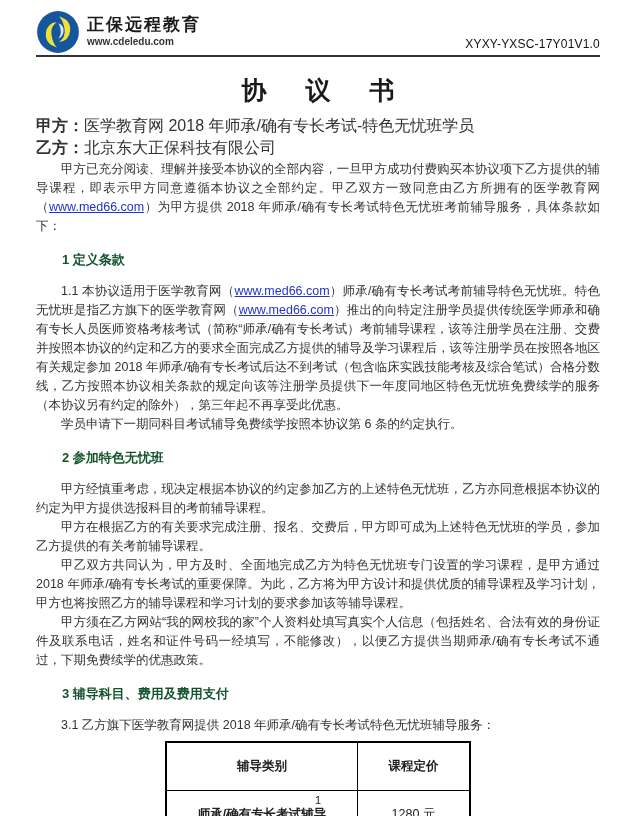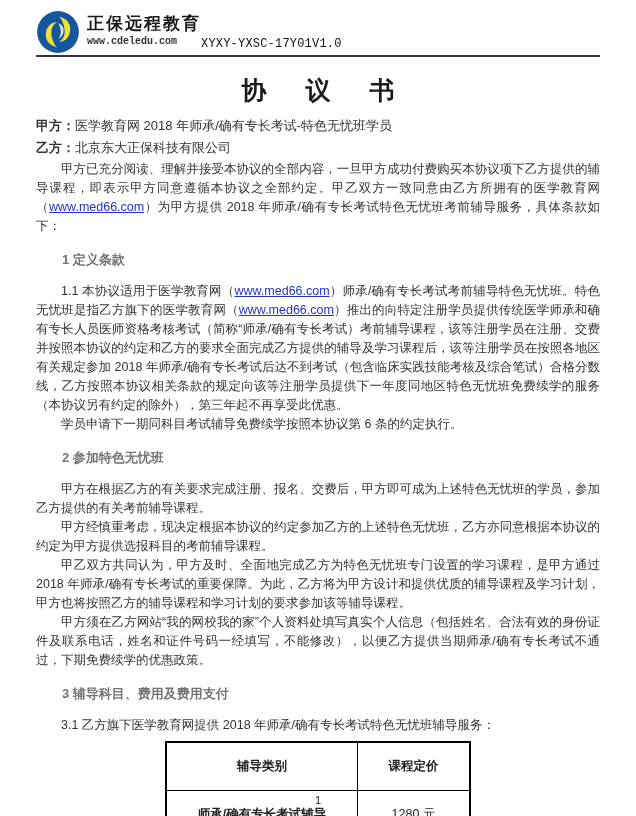--- a/index.html
+++ b/index.html
@@ -2,37 +2,37 @@
 <html><head>
 <meta charset="utf-8">
 <style>
   html,body{margin:0;padding:0;background:#fff;}
   .page{
     width:636px;height:816px;position:relative;background:#fff;
     font-family:"Liberation Sans",sans-serif;color:#333;
     box-sizing:border-box;padding:10px 36px 0 36px;overflow:hidden;
   }
   
-  .header{display:flex;align-items:flex-end;font-family:Liberation Mono, monospace;}
+  .header{display:flex;justify-content:space-between;align-items:flex-end;}
   .brand{display:flex;align-items:center;gap:7px;}
   .brand svg{display:block;}
   .brand-name{font-size:17px;font-weight:bold;color:#1a1a1a;letter-spacing:2px;line-height:20px;}
   .brand-url{font-size:10px;font-weight:bold;color:#333;line-height:14px;}
   .doc-code{font-size:12px;color:#111;padding-bottom:3px;letter-spacing:0.2px;}
   .header-rule{border-bottom:2px solid #333;margin-top:1px;}
   
   .title{font-size:25px;font-weight:bold;color:#1a1a1a;text-align:center;
     letter-spacing:16px;text-indent:16px;margin:17px 0 8px 0;}
   
-  .party{font-size:13px;line-height:22px;color:#333;}
+  .party{font-size:16px;line-height:22px;color:#333;}
   .party .label{font-weight:bold;}
   
   .para{font-size:12.5px;line-height:19px;margin:0;text-indent:2em;text-align:justify;color:#333;}
   .para.spaced{margin-top:1px;}
-  .sec-heading{font-size:13px;font-weight:bold;color:#737373;margin:15px 0 13px 0;text-indent:2em;}
+  .sec-heading{font-size:13px;font-weight:bold;color:#14532d;margin:15px 0 13px 0;text-indent:2em;}
   .link{color:#2333cc;text-decoration:underline;cursor:pointer;}
   
   .price-table{border-collapse:collapse;margin:6px auto 5px auto;width:306px;border:2px solid #000;}
   .price-table th,.price-table td{border:1px solid #000;text-align:center;font-size:12.5px;padding:15px 4px;color:#222;}
   .price-table th{font-weight:bold;}
   .price-table td.cat{font-weight:bold;}
   .price-table td.price{font-weight:normal;}
   .col-type{width:63%;}
   .col-price{width:37%;}
   
@@ -70,22 +70,22 @@
 
   <p class="para spaced"><span>甲方已充分阅读、理解并接受本协议的全部内容，一旦甲方成功付费购买本协议项下乙方提供的辅导课程，即表示甲方同意遵循本协议之全部约定。甲乙双方一致同意由乙方所拥有的医学教育网（</span><a class="link">www.med66.com</a><span>）为甲方提供 2018 年师承/确有专长考试特色无忧班考前辅导服务，具体条款如下：</span></p>
 
   <h2 class="sec-heading">1 定义条款</h2>
 
   <p class="para"><span>1.1 本协议适用于医学教育网（</span><a class="link">www.med66.com</a><span>）师承/确有专长考试考前辅导特色无忧班。特色无忧班是指乙方旗下的医学教育网（</span><a class="link">www.med66.com</a><span>）推出的向特定注册学员提供传统医学师承和确有专长人员医师资格考核考试（简称“师承/确有专长考试）考前辅导课程，该等注册学员在注册、交费并按照本协议的约定和乙方的要求全面完成乙方提供的辅导及学习课程后，该等注册学员在按照各地区有关规定参加 2018 年师承/确有专长考试后达不到考试（包含临床实践技能考核及综合笔试）合格分数线，乙方按照本协议相关条款的规定向该等注册学员提供下一年度同地区特色无忧班免费续学的服务（本协议另有约定的除外），第三年起不再享受此优惠。</span></p>
   <p class="para">学员申请下一期同科目考试辅导免费续学按照本协议第 6 条的约定执行。</p>
 
   <h2 class="sec-heading">2  参加特色无忧班</h2>
 
+  <p class="para">甲方经慎重考虑，现决定根据本协议的约定参加乙方的上述特色无忧班，乙方亦同意根据本协议的约定为甲方提供选报科目的考前辅导课程。</p>
   <p class="para">甲方在根据乙方的有关要求完成注册、报名、交费后，甲方即可成为上述特色无忧班的学员，参加乙方提供的有关考前辅导课程。</p>
-  <p class="para">甲方经慎重考虑，现决定根据本协议的约定参加乙方的上述特色无忧班，乙方亦同意根据本协议的约定为甲方提供选报科目的考前辅导课程。</p>
   <p class="para">甲乙双方共同认为，甲方及时、全面地完成乙方为特色无忧班专门设置的学习课程，是甲方通过 2018 年师承/确有专长考试的重要保障。为此，乙方将为甲方设计和提供优质的辅导课程及学习计划，甲方也将按照乙方的辅导课程和学习计划的要求参加该等辅导课程。</p>
   <p class="para">甲方须在乙方网站“我的网校我的家”个人资料处填写真实个人信息（包括姓名、合法有效的身份证件及联系电话，姓名和证件号码一经填写，不能修改），以便乙方提供当期师承/确有专长考试不通过，下期免费续学的优惠政策。</p>
 
   <h2 class="sec-heading">3 辅导科目、费用及费用支付</h2>
 
   <p class="para">3.1 乙方旗下医学教育网提供 2018 年师承/确有专长考试特色无忧班辅导服务：</p>
 
   <table class="price-table">
     <colgroup>
         <col class="col-type">

